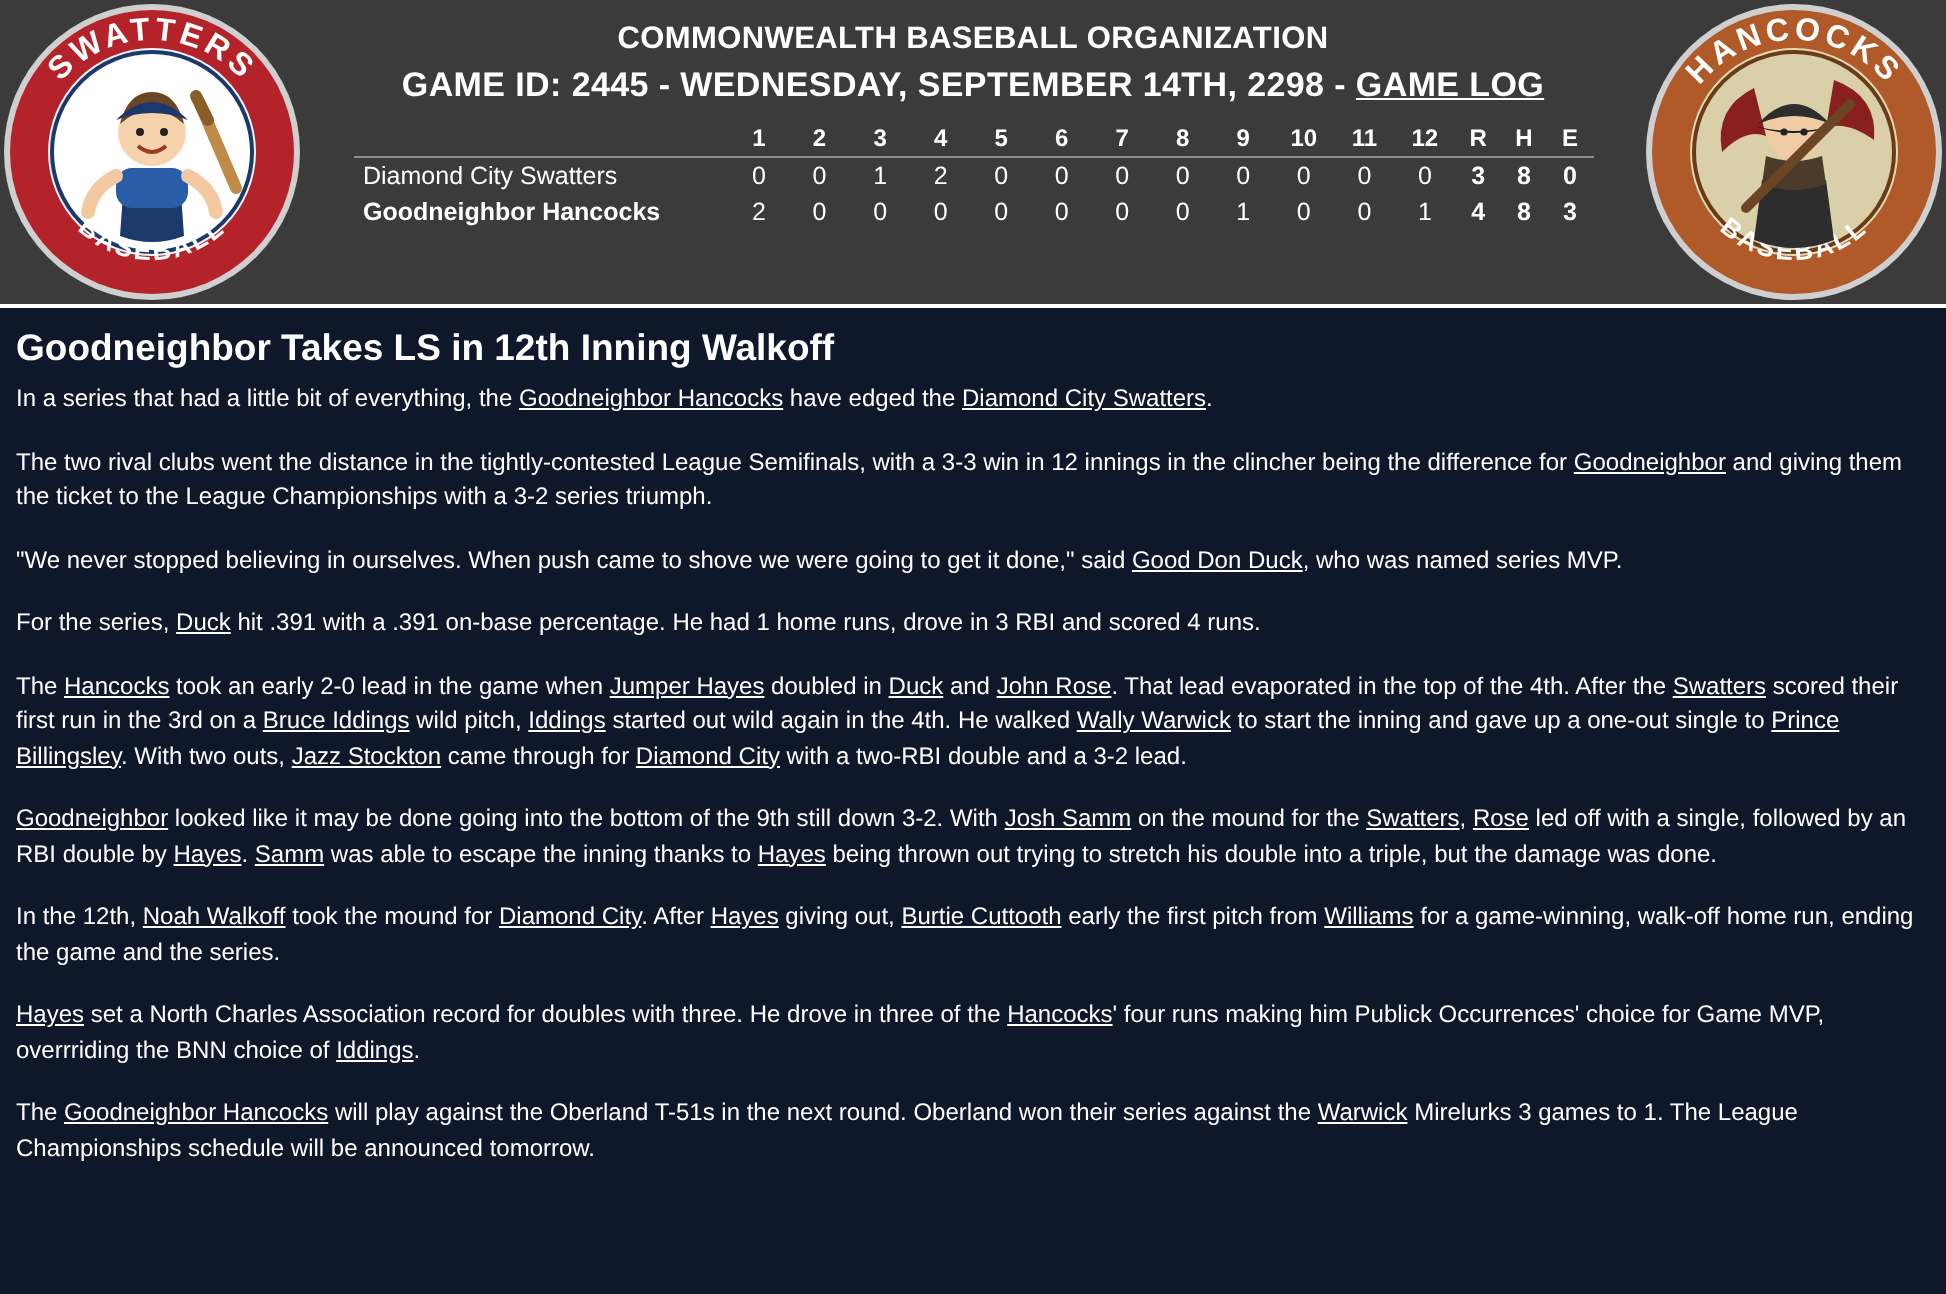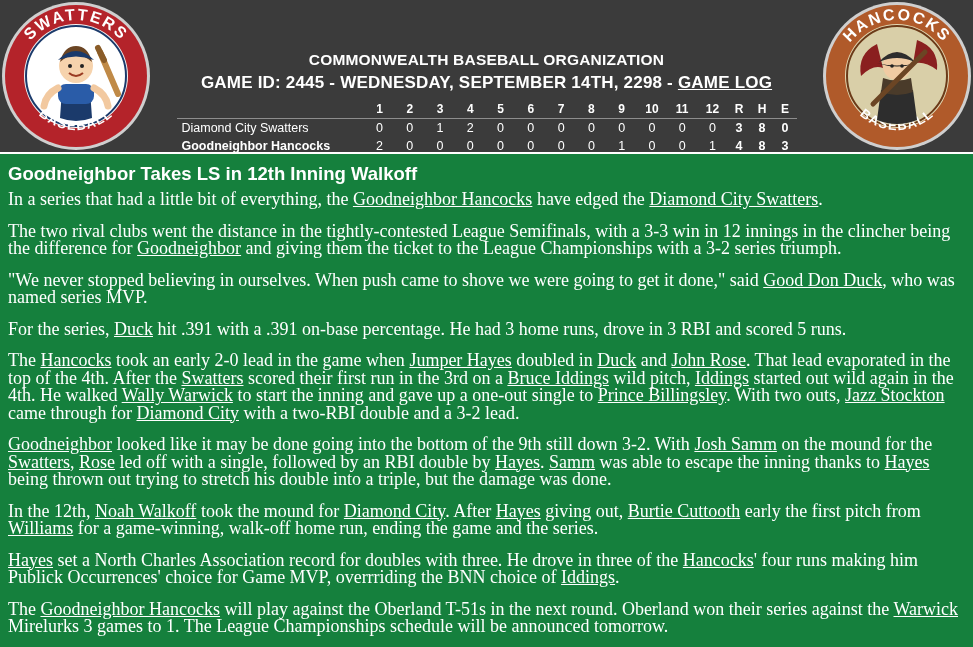--- a/index.html
+++ b/index.html
@@ -34,21 +34,20 @@
     width: 152px;
     height: 152px;
     flex: 0 0 152px;
     position: relative;
   }
   .logo svg { display: block; }
   .header-center {
     flex: 1 1 auto;
     text-align: center;
     padding-top: 10px;
-    margin-top: 40px;
   }
   .title-line {
     font-weight: bold;
     font-size: 15.5px;
     letter-spacing: 0.2px;
     line-height: 20px;
     color: #ffffff;
     text-transform: uppercase;
   }
   .title-line.sub {
@@ -96,39 +95,38 @@
   table.linescore td.total, table.linescore th.total {
     width: 22px;
     font-weight: bold;
   }
   tr.row-away td { color: #ffffff; }
   tr.row-home td { color: #ffffff; }
   tr.row-home td.team-col { font-weight: bold; }
   tr.row-away td.team-col { font-weight: normal; }
   
   .article {
-    background: #15803d;
+    background: #0f172a;
     border-top: 2px solid #ffffff;
     padding: 6px 8px 8px 8px;
     box-sizing: border-box;
     height: 495px;
     overflow: hidden;
   }
   .article h1 {
     font-size: 18.5px;
     font-weight: bold;
     margin: 3px 0 6px 0;
     color: #ffffff;
   }
   .article p {
-    font-size: 18px;
+    font-size: 12px;
     line-height: 17.5px;
     margin: 0 0 14px 0;
     color: #ffffff;
-    font-family: Liberation Serif, serif;
   }
   .article p:last-child { margin-bottom: 16px; }
   a.lnk {
     color: #ffffff;
     text-decoration: underline;
     cursor: pointer;
   }
 </style>
 </head>
 <body>
@@ -280,21 +278,21 @@
       </svg>
     </div>
   </div>
 
   <div class="article">
     <h1>Goodneighbor Takes LS in 12th Inning Walkoff</h1>
     <div id="paras">
         <p><span>In a series that had a little bit of everything, the </span><a class="lnk">Goodneighbor Hancocks</a><span> have edged the </span><a class="lnk">Diamond City Swatters</a><span>.</span></p>
         <p><span>The two rival clubs went the distance in the tightly-contested League Semifinals, with a 3-3 win in 12 innings in the clincher being the difference for </span><a class="lnk">Goodneighbor</a><span> and giving them the ticket to the League Championships with a 3-2 series triumph.</span></p>
         <p><span>"We never stopped believing in ourselves. When push came to shove we were going to get it done," said </span><a class="lnk">Good Don Duck</a><span>, who was named series MVP.</span></p>
-        <p><span>For the series, </span><a class="lnk">Duck</a><span> hit .391 with a .391 on-base percentage. He had 3 home runs, drove in 3 RBI and scored 5 runs.</span></p>
+        <p><span>For the series, </span><a class="lnk">Duck</a><span> hit .391 with a .391 on-base percentage. He had 1 home runs, drove in 3 RBI and scored 4 runs.</span></p>
         <p><span>The </span><a class="lnk">Hancocks</a><span> took an early 2-0 lead in the game when </span><a class="lnk">Jumper Hayes</a><span> doubled in </span><a class="lnk">Duck</a><span> and </span><a class="lnk">John Rose</a><span>. That lead evaporated in the top of the 4th. After the </span><a class="lnk">Swatters</a><span> scored their first run in the 3rd on a </span><a class="lnk">Bruce Iddings</a><span> wild pitch, </span><a class="lnk">Iddings</a><span> started out wild again in the 4th. He walked </span><a class="lnk">Wally Warwick</a><span> to start the inning and gave up a one-out single to </span><a class="lnk">Prince Billingsley</a><span>. With two outs, </span><a class="lnk">Jazz Stockton</a><span> came through for </span><a class="lnk">Diamond City</a><span> with a two-RBI double and a 3-2 lead.</span></p>
         <p><a class="lnk">Goodneighbor</a><span> looked like it may be done going into the bottom of the 9th still down 3-2. With </span><a class="lnk">Josh Samm</a><span> on the mound for the </span><a class="lnk">Swatters</a><span>, </span><a class="lnk">Rose</a><span> led off with a single, followed by an RBI double by </span><a class="lnk">Hayes</a><span>. </span><a class="lnk">Samm</a><span> was able to escape the inning thanks to </span><a class="lnk">Hayes</a><span> being thrown out trying to stretch his double into a triple, but the damage was done.</span></p>
         <p><span>In the 12th, </span><a class="lnk">Noah Walkoff</a><span> took the mound for </span><a class="lnk">Diamond City</a><span>. After </span><a class="lnk">Hayes</a><span> giving out, </span><a class="lnk">Burtie Cuttooth</a><span> early the first pitch from </span><a class="lnk">Williams</a><span> for a game-winning, walk-off home run, ending the game and the series.</span></p>
         <p><a class="lnk">Hayes</a><span> set a North Charles Association record for doubles with three. He drove in three of the </span><a class="lnk">Hancocks</a><span>' four runs making him Publick Occurrences' choice for Game MVP, overrriding the BNN choice of </span><a class="lnk">Iddings</a><span>.</span></p>
         <p><span>The </span><a class="lnk">Goodneighbor Hancocks</a><span> will play against the Oberland T-51s in the next round. Oberland won their series against the </span><a class="lnk">Warwick</a><span> Mirelurks 3 games to 1. The League Championships schedule will be announced tomorrow.</span></p>
       </div>
   </div>
 
 </div>
 

